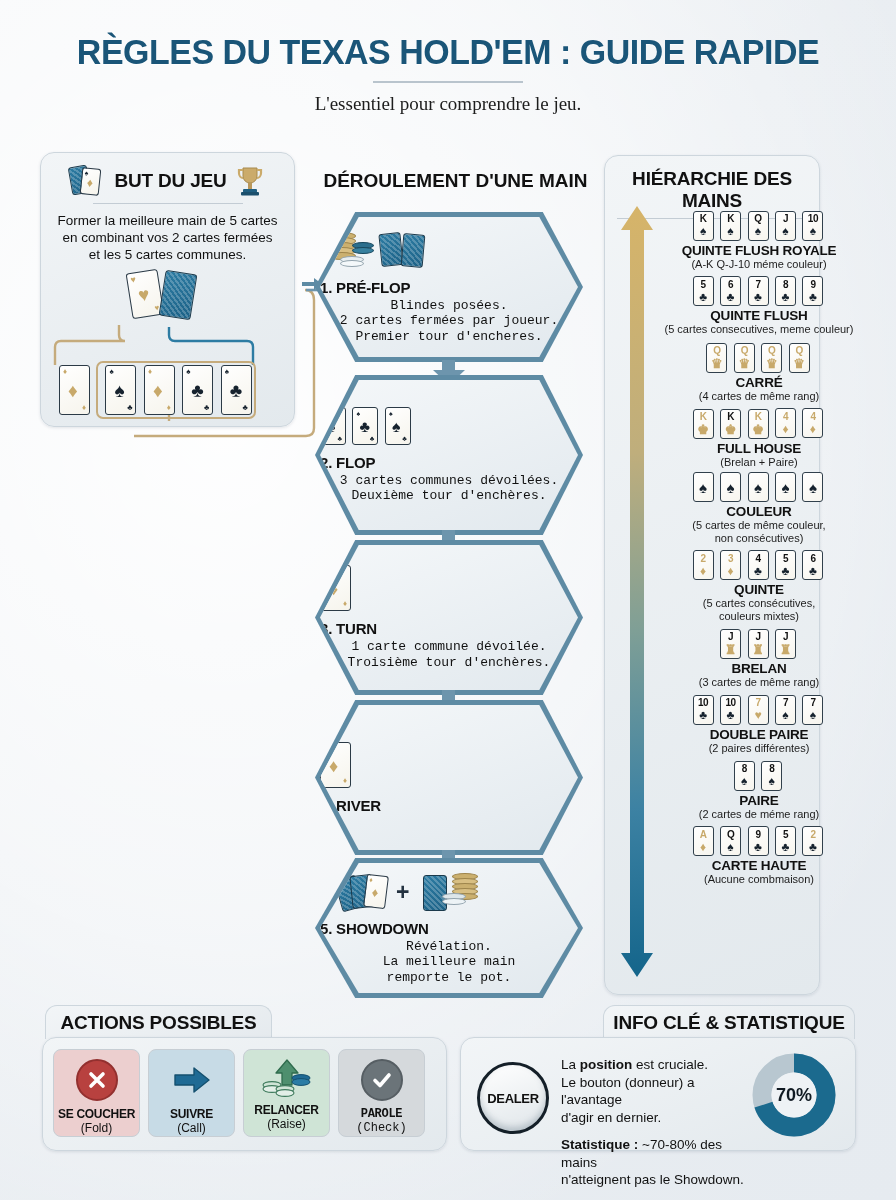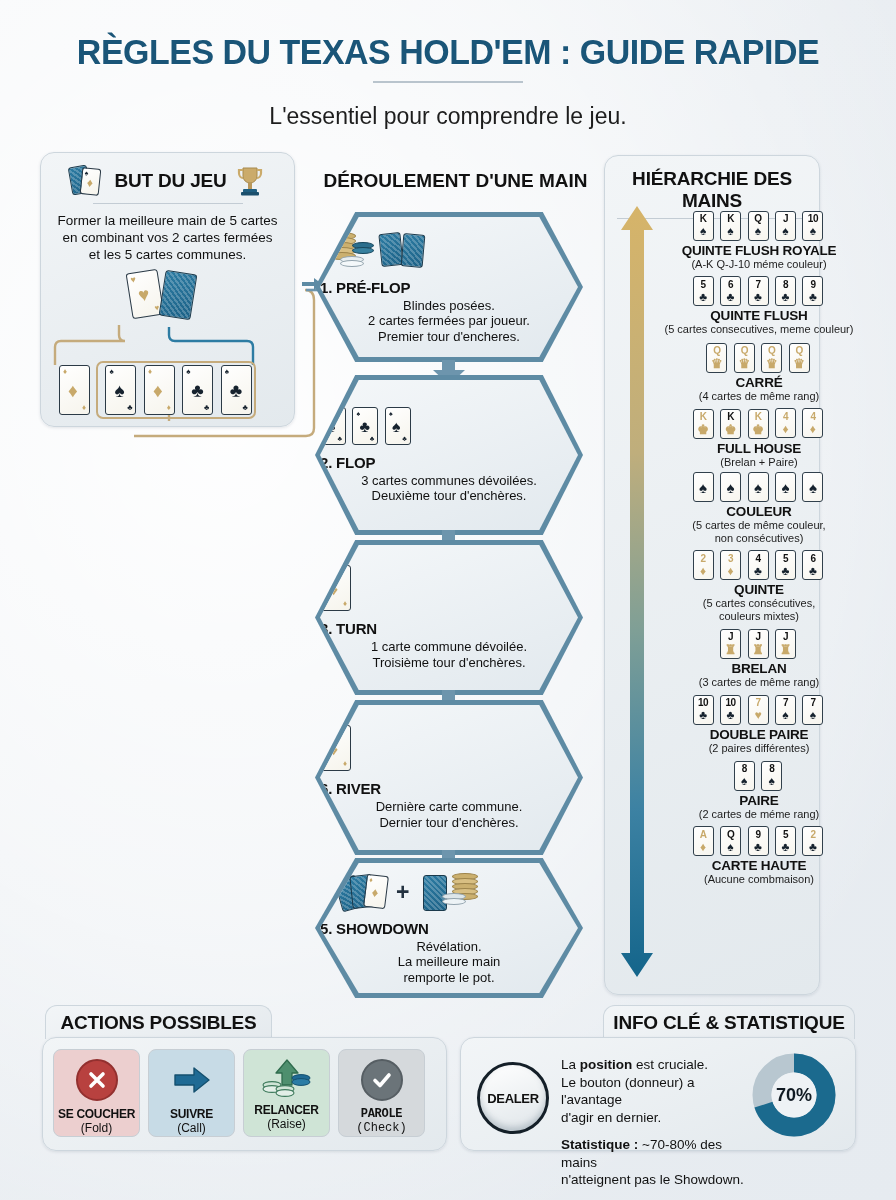--- a/index.html
+++ b/index.html
@@ -25,21 +25,21 @@
   #page { position: absolute; inset: 0; }
 
   
   #header { text-align:center; padding-top: 32px; }
   #title {
     font-size: 35px; font-weight: 700; letter-spacing: -0.5px;
     color: #1a5578; text-shadow: 0 1px 0 rgba(255,255,255,.7);
     transform: scaleX(.97);
   }
   #title-rule { width: 150px; height:2px; background:#b9c4cd; margin: 9px auto 0; }
-  #subtitle { font-size: 23px; color: #1d1d1d; margin-top: 20px; }
+  #subtitle { font-size: 19px; color: #1d1d1d; margin-top: 10px; font-family: Liberation Serif, serif; }
 
   
   .panel {
     position:absolute;
     background: linear-gradient(160deg,#f2f5f7 0%,#e3e9ed 100%);
     border: 1px solid #cdd6dd; border-radius: 14px;
     box-shadow: 0 1px 3px rgba(40,60,80,.12);
   }
   .panel-title {
     font-size: 19px; font-weight:700; text-align:center; color:#111;
@@ -86,21 +86,21 @@
     background: linear-gradient(160deg,#eef2f5 0%,#dde5ea 100%);
   }
   .hex-inner {
     position:absolute; inset: 5px;
     clip-path: polygon(15% 0,85% 0,100% 50%,85% 100%,15% 100%,0 50%);
     background: linear-gradient(160deg,#f4f7f9 0%,#e2e9ee 100%);
     display:flex; flex-direction:column; justify-content:center;
   }
   .hex-outline { background: #5e8ba4; }
   .hex-title { font-size:15px; font-weight:700; margin-top:5px; letter-spacing:-.2px; }
-  .hex-body { font-size:13px; line-height:1.18; text-align:center; margin-top:2px; }
+  .hex-body { font-size:13px; line-height:1.18; text-align:center; margin-top:2px;font-family:Liberation Mono, monospace; }
   .flow-arrow {
     position:absolute; width:0;height:0;
     border-left:16px solid transparent; border-right:16px solid transparent;
     border-top:15px solid #6d95ad;
   }
   .flow-stem { position:absolute; width:13px; background:#6d95ad; }
 
   
   .action-box {
     width: 87px; height: 88px; border-radius: 8px;
@@ -305,24 +305,20 @@
   <div class="hex hex-outline" style="left:315px; top:700px; height:155px;">
     <div class="hex-inner">
       <div style="height:50px;">
         <span class="card" style="width:31px; height:46px;">
           <span class="pip di" style="left:3px; top:2px; font-size:8px;">♦</span>
           <span class="pip di" style="left:8px; top:14px; font-size:18px;">♦</span>
           <span class="pip di" style="right:3px; bottom:2px; font-size:8px;">♦</span>
         </span>
       </div>
       <div class="hex-title">6. RIVER</div>
-      <div class="hex-body">
-        <div>Dernière carte commune.</div>
-        <div>Dernier tour d'enchères.</div>
-      </div>
     </div>
   </div>
   <div class="flow-stem" style="left:442px; top:850px; height:12px;"></div>
   <div class="flow-arrow" style="left:433px; top:860px;"></div>
 
   <div class="hex hex-outline" style="left:315px; top:858px; height:140px;">
     <div class="hex-inner">
       <div style="position:relative; width:190px; height:44px;">
         <span class="card back" style="position:absolute; left:18px; top:6px; width:22px; height:33px; transform:rotate(-16deg);"></span>
         <span class="card back" style="position:absolute; left:31px; top:4px; width:22px; height:33px; transform:rotate(-6deg);"></span>

